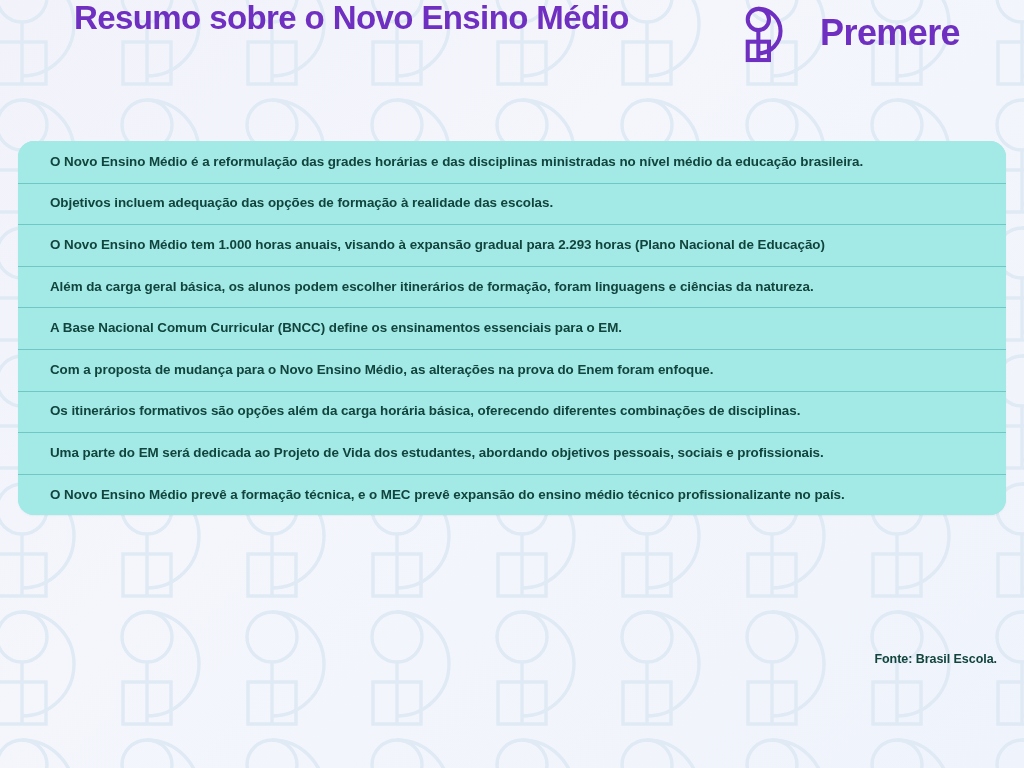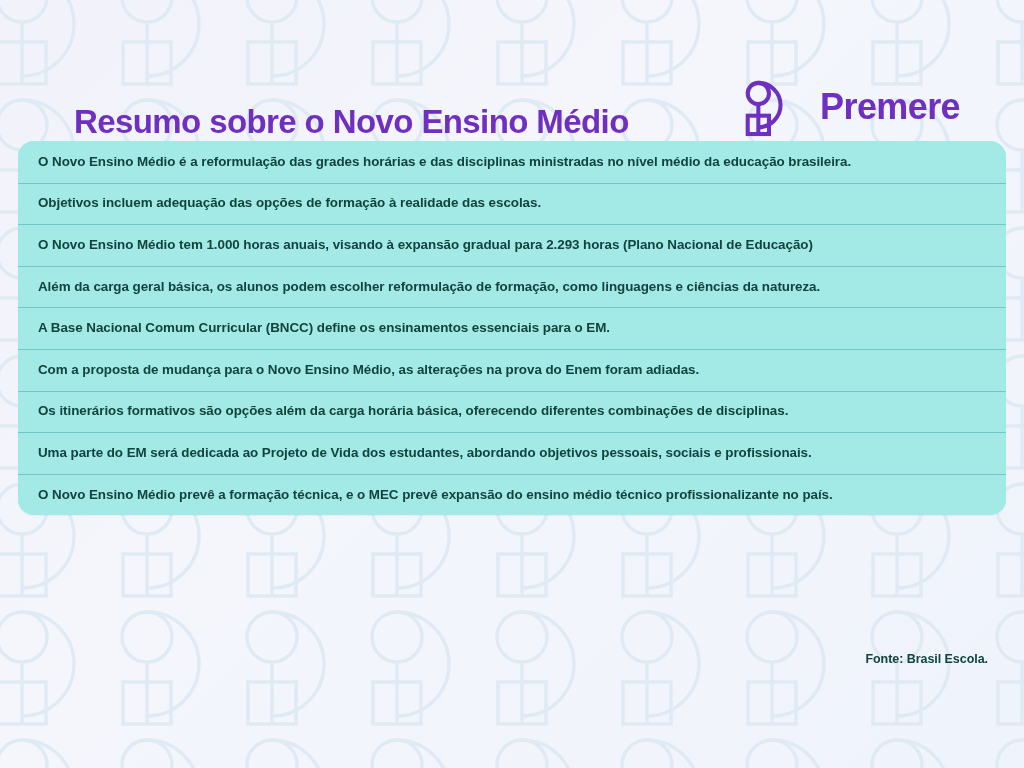--- a/index.html
+++ b/index.html
@@ -34,25 +34,24 @@
 
   
   .header {
     position: absolute;
     top: 0;
     left: 0;
     right: 0;
     height: 132px;
     z-index: 2;
     display: flex;
-    align-items: flex-end;
+    align-items: flex-start;
     justify-content: space-between;
     padding: 0 64px 0 74px;
     box-sizing: border-box;
-    margin-top: 8px;
   }
   .page-title {
     font-size: 33px;
     font-weight: 700;
     letter-spacing: -0.6px;
     color: #6f2fc0;
     white-space: nowrap;
     margin: 0;
     line-height: 1.1;
   }
@@ -85,21 +84,21 @@
     border-radius: 16px;
     z-index: 2;
     overflow: hidden;
     box-shadow: 0 1px 2px rgba(20, 80, 90, 0.06);
   }
   .fact-row {
     position: relative;
     height: 41.6px;
     display: flex;
     align-items: center;
-    padding: 0 20px;
+    padding: 0 32px;
     box-sizing: border-box;
     background: #a3e9e6;
   }
   .fact-row + .fact-row::before {
     content: "";
     position: absolute;
     left: 0;
     right: 0;
     top: 0;
     height: 1px;
@@ -110,21 +109,21 @@
     font-weight: 700;
     color: #11443c;
     line-height: 1.2;
     letter-spacing: -0.05px;
     white-space: nowrap;
   }
 
   
   .source-note {
     position: absolute;
-    right: 36px;
+    right: 27px;
     top: 652px;
     z-index: 2;
     font-size: 12.5px;
     font-weight: 700;
     color: #11443c;
     letter-spacing: -0.05px;
   }
 </style>
 </head>
 <body>
@@ -165,27 +164,27 @@
     <div class="fact-row">
       <span class="fact-text">O Novo Ensino Médio é a reformulação das grades horárias e das disciplinas ministradas no nível médio da educação brasileira.</span>
     </div>
     <div class="fact-row">
       <span class="fact-text">Objetivos incluem adequação das opções de formação à realidade das escolas.</span>
     </div>
     <div class="fact-row">
       <span class="fact-text">O Novo Ensino Médio tem 1.000 horas anuais, visando à expansão gradual para 2.293 horas (Plano Nacional de Educação)</span>
     </div>
     <div class="fact-row">
-      <span class="fact-text">Além da carga geral básica, os alunos podem escolher reformulação de formação, como linguagens e ciências da natureza.</span>
+      <span class="fact-text">Além da carga geral básica, os alunos podem escolher itinerários de formação, foram linguagens e ciências da natureza.</span>
     </div>
     <div class="fact-row">
       <span class="fact-text">A Base Nacional Comum Curricular (BNCC) define os ensinamentos essenciais para o EM.</span>
     </div>
     <div class="fact-row">
-      <span class="fact-text">Com a proposta de mudança para o Novo Ensino Médio, as alterações na prova do Enem foram adiadas.</span>
+      <span class="fact-text">Com a proposta de mudança para o Novo Ensino Médio, as alterações na prova do Enem foram enfoque.</span>
     </div>
     <div class="fact-row">
       <span class="fact-text">Os itinerários formativos são opções além da carga horária básica, oferecendo diferentes combinações de disciplinas.</span>
     </div>
     <div class="fact-row">
       <span class="fact-text">Uma parte do EM será dedicada ao Projeto de Vida dos estudantes, abordando objetivos pessoais, sociais e profissionais.</span>
     </div>
     <div class="fact-row">
       <span class="fact-text">O Novo Ensino Médio prevê a formação técnica, e o MEC prevê expansão do ensino médio técnico profissionalizante no país.</span>
     </div>

